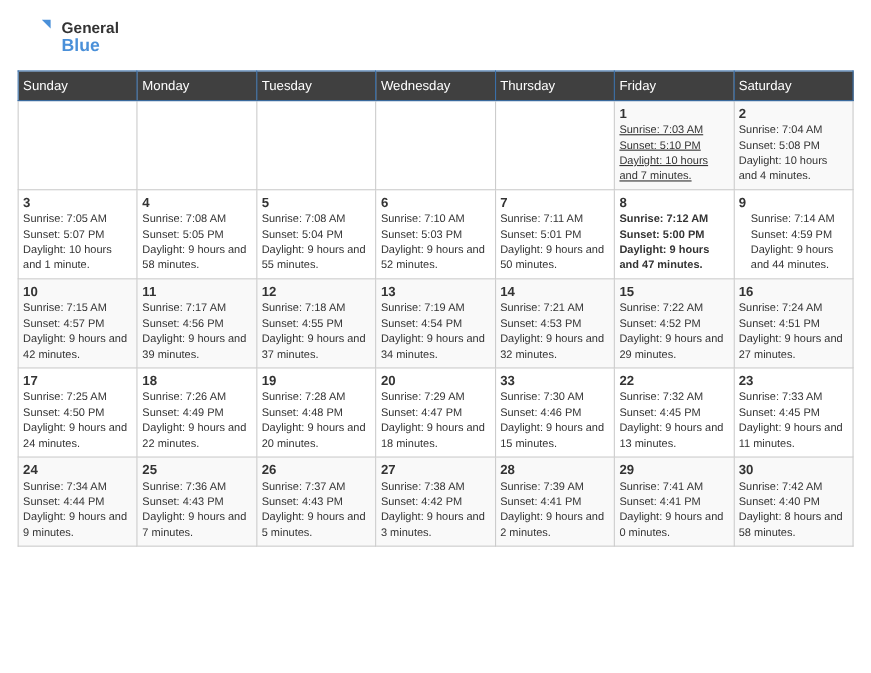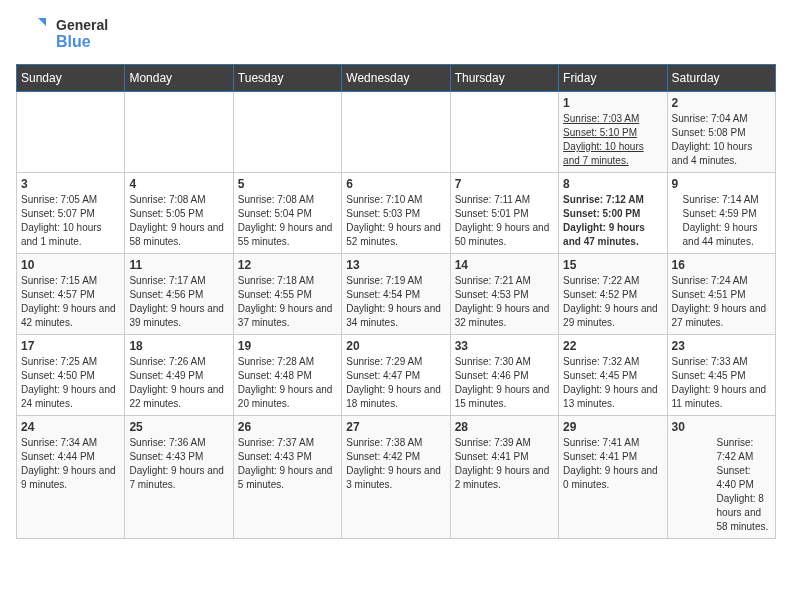--- a/index.html
+++ b/index.html
@@ -297,19 +297,19 @@
 Daylight: 9 hours and 2 minutes.</div>
         </td>
         <td>
           <span class="day-number">29</span>
           <div class="day-info" style="white-space: pre-line;">Sunrise: 7:41 AM
 Sunset: 4:41 PM
 Daylight: 9 hours and 0 minutes.</div>
         </td>
         <td>
           <span class="day-number">30</span>
-          <div class="day-info" style="white-space: pre-line; margin-left: 45px;">Sunrise: 7:42 AM
+          <div class="day-info" style="white-space: pre-line;">Sunrise: 7:42 AM
 Sunset: 4:40 PM
 Daylight: 8 hours and 58 minutes.</div>
         </td>
       </tr>
     </tbody>
 </table>
 
 </body></html>

